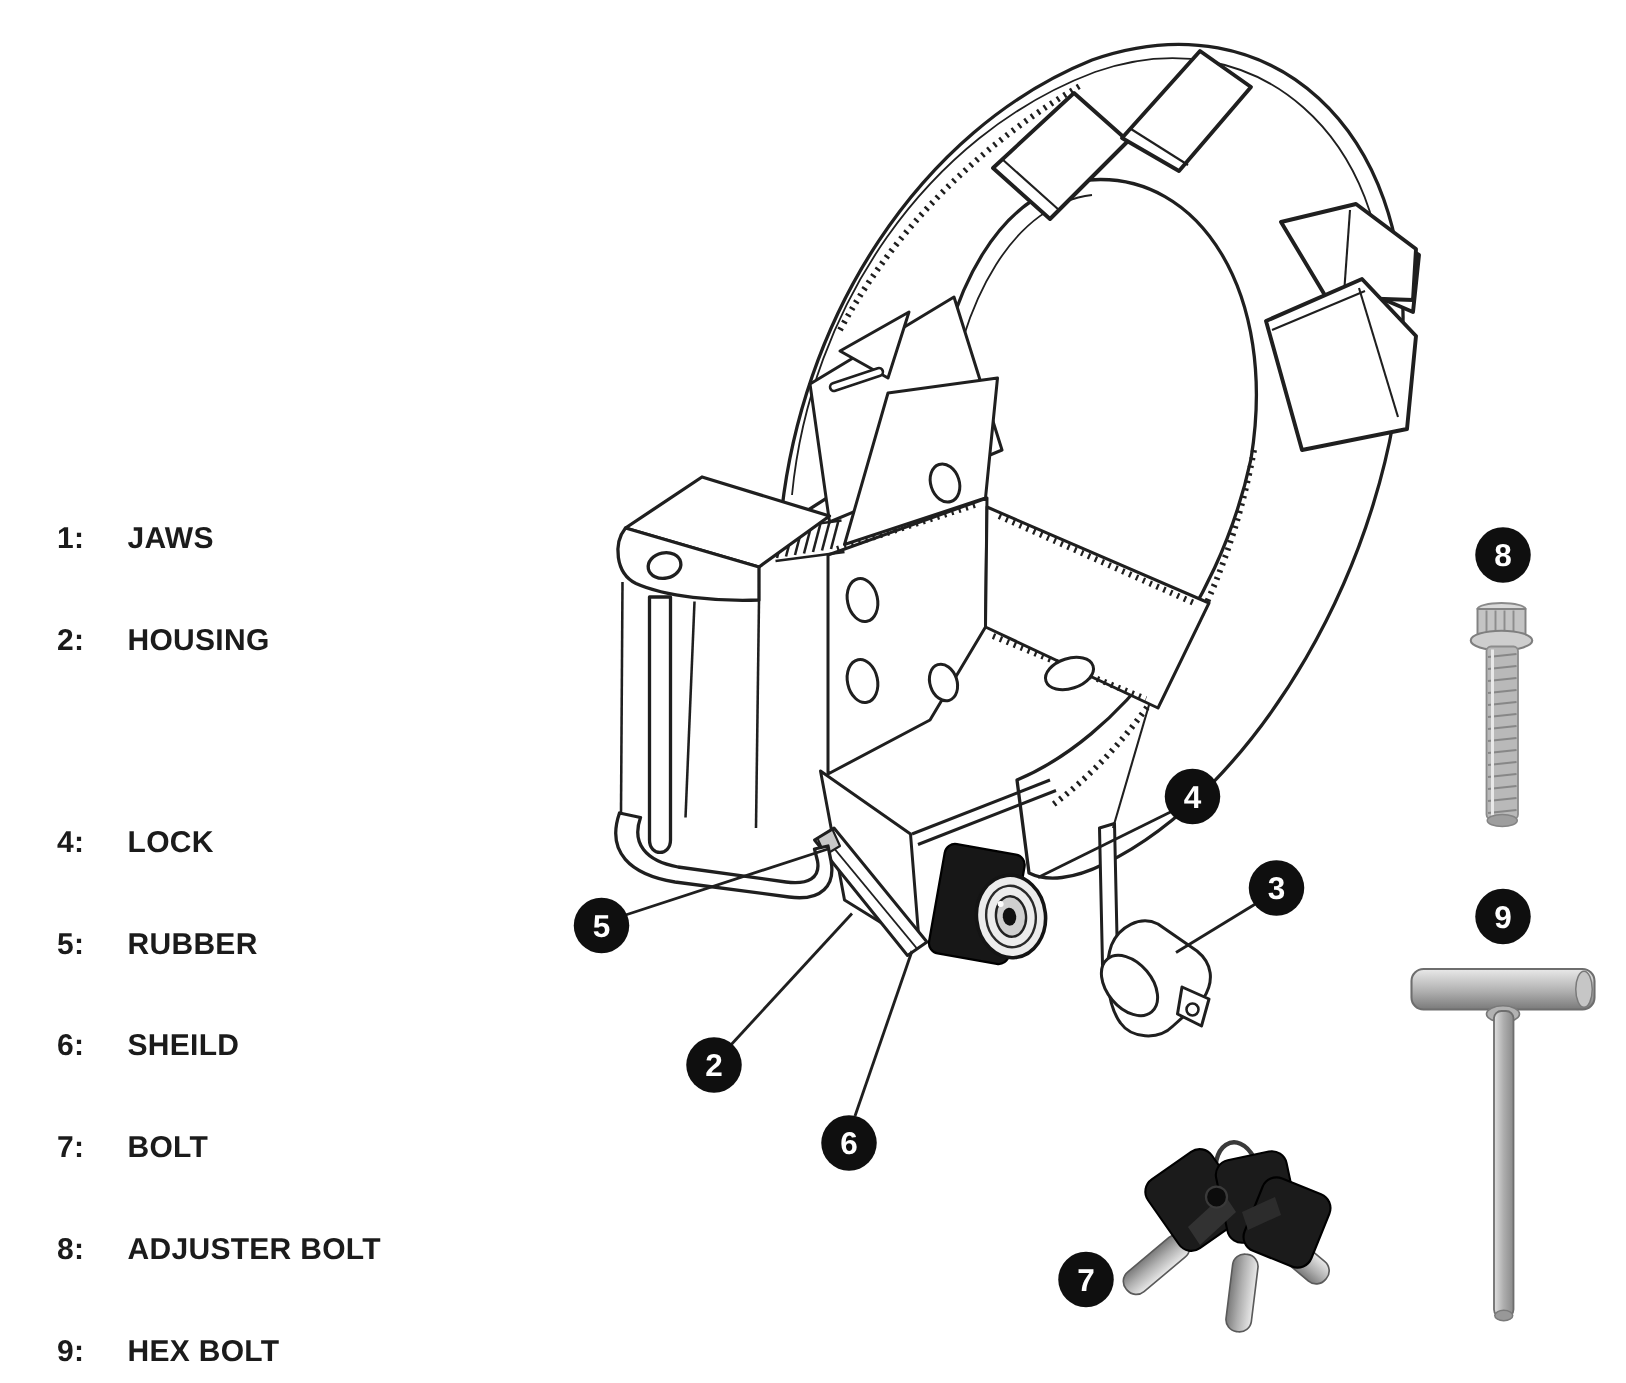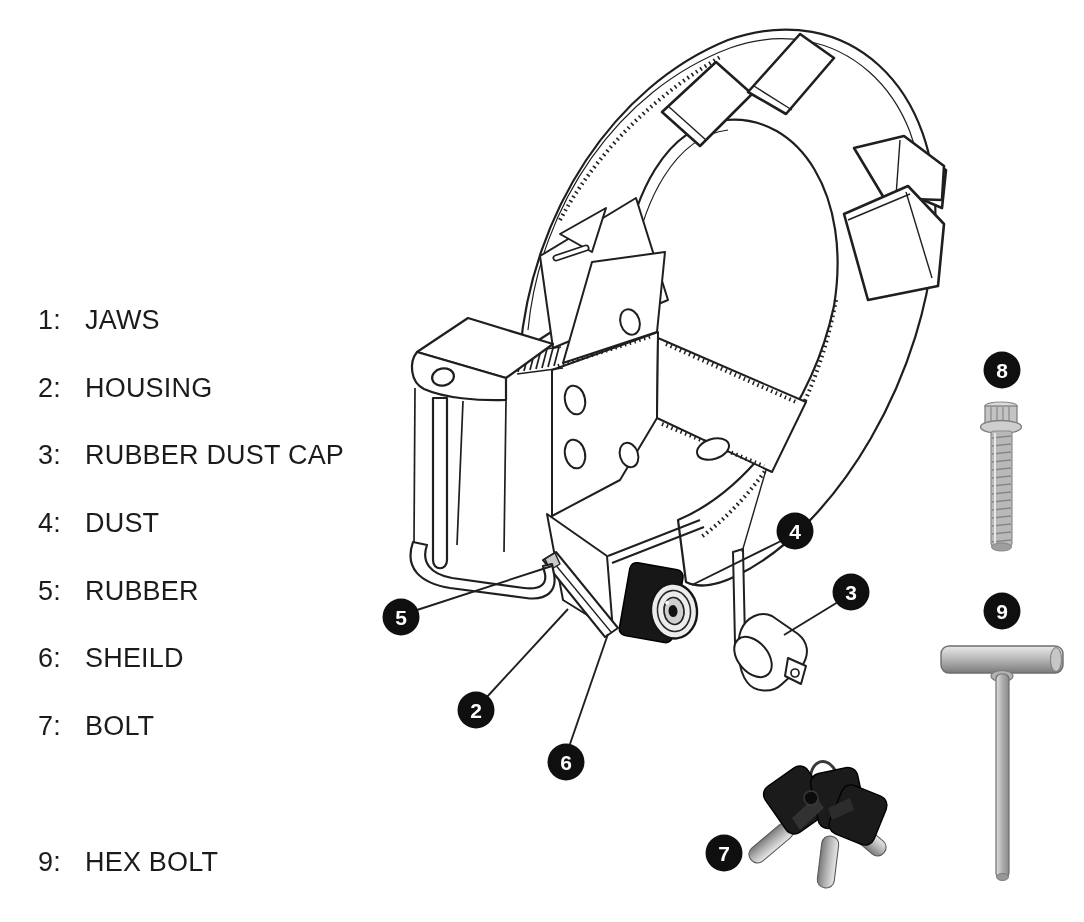--- a/index.html
+++ b/index.html
@@ -4,43 +4,44 @@
 <style>
   html,body{margin:0;padding:0;}
   body{
     width:1084px;height:922px;position:relative;background:#ffffff;overflow:hidden;
     font-family:"Liberation Sans","DejaVu Sans",sans-serif;
   }
   .stage{position:absolute;inset:0;}
   .parts-list{position:absolute;inset:0;margin:0;padding:0;list-style:none;}
   .parts-list li{
     position:absolute;left:38px;white-space:nowrap;
-    font-weight:400;font-size:27px;line-height:23px;color:#1b1b1b;
+    font-weight:700;font-size:20px;line-height:23px;color:#1b1b1b;
     letter-spacing:0.2px;
+    margin-top:39px;
   }
   .parts-list .num{display:inline-block;min-width:47px;}
   svg{position:absolute;top:0;left:0;}
   svg text.co{
     font-family:"Liberation Sans","DejaVu Sans",sans-serif;
     font-weight:700;font-size:21px;fill:#ffffff;text-anchor:middle;
   }
 </style>
 </head>
 <body>
 
 <div class="stage">
 
   <ul class="parts-list">
     <li style="top:309px"><span class="num">1:</span><span>JAWS</span></li>
     <li style="top:377px"><span class="num">2:</span><span>HOUSING</span></li>
-    <li style="top:444px"><span class="num">3:</span><span>RUBBER DUST CAP</span></li>
-    <li style="top:512px"><span class="num">4:</span><span>DUST</span></li>
+    <li style="top:512px"><span class="num">4:</span><span>LOCK</span></li>
     <li style="top:580px"><span class="num">5:</span><span>RUBBER</span></li>
     <li style="top:647px"><span class="num">6:</span><span>SHEILD</span></li>
     <li style="top:715px"><span class="num">7:</span><span>BOLT</span></li>
+    <li style="top:783px"><span class="num">8:</span><span>ADJUSTER BOLT</span></li>
     <li style="top:851px"><span class="num">9:</span><span>HEX BOLT</span></li>
   </ul>
 
   <svg width="1084" height="922" viewBox="0 0 1084 922">
     <defs>
       <linearGradient id="gV" x1="0" y1="0" x2="0" y2="1">
         <stop offset="0" stop-color="#e9e9e9"></stop>
           <stop offset="0.55" stop-color="#b0b0b0"></stop>
           <stop offset="1" stop-color="#7a7a7a"></stop>
       </linearGradient>

